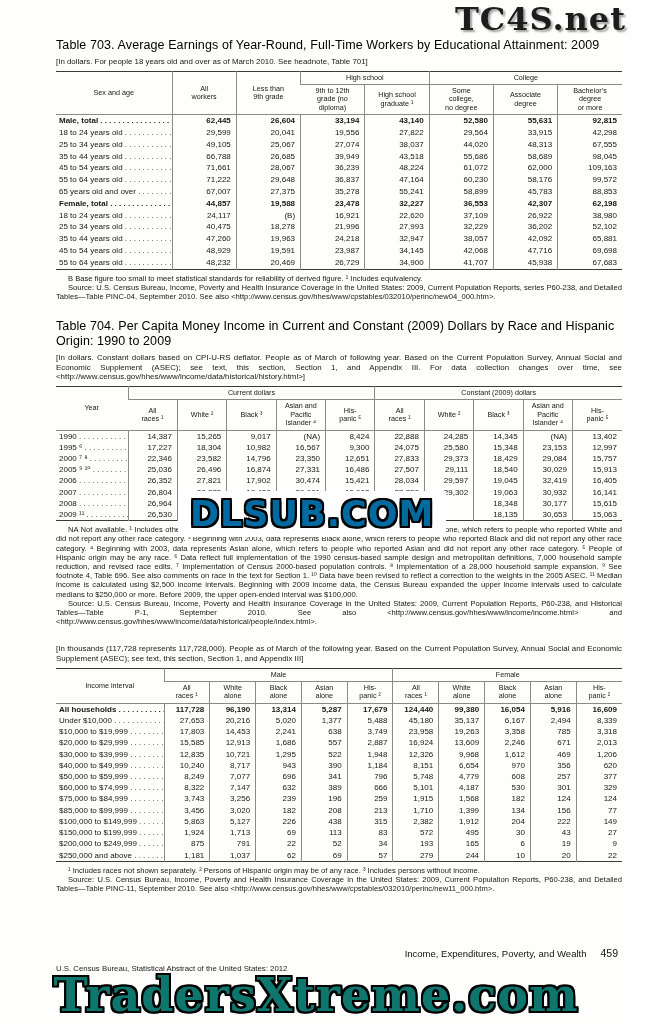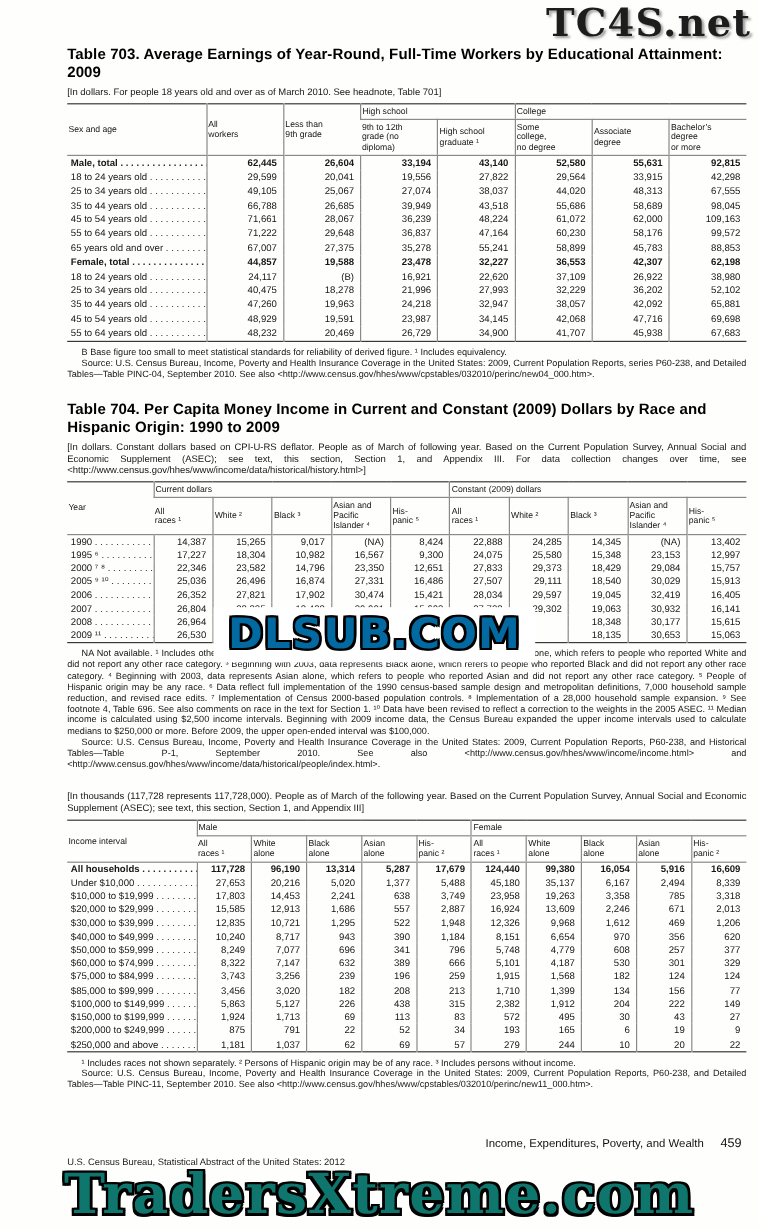--- a/index.html
+++ b/index.html
@@ -5,32 +5,32 @@
   * { margin:0; padding:0; box-sizing:border-box; }
   html,body { background:#ffffff; }
   .page {
     position:relative; width:632px; height:1024px; overflow:hidden;
     background:#fefefc; color:#161616;
     font-family:"Liberation Sans","DejaVu Sans",sans-serif;
     padding:38px 10px 0 56px;
   }
   .tbl-section { position:relative; }
   .tbl-section + .tbl-section { margin-top:18px; }
-  .tbl-title { font-size:12.5px; line-height:15px; font-weight:bold; color:#000; margin-bottom:4px; letter-spacing:0.1px; }
+  .tbl-title { font-size:12.5px; line-height:15px; font-weight:normal; color:#000; margin-bottom:4px; letter-spacing:0.1px; }
   .headnote { font-size:7.9px; line-height:9.6px; text-align:justify; margin-bottom:4px; }
   table.tbl {
     width:100%; border-collapse:collapse; table-layout:fixed;
     border-top:1.4px solid #3a3a3a; border-bottom:1.4px solid #3a3a3a;
     margin-bottom:4px;
   }
   th, td { border-left:1px solid #8a8a8a; }
   th:first-child, td:first-child { border-left:none; }
   thead th {
     font-weight:normal; font-size:7.2px; line-height:8.4px;
-    text-align:left; vertical-align:middle; padding:2px 1px;
+    text-align:center; vertical-align:middle; padding:2px 1px;
     border-bottom:1px solid #8a8a8a; white-space:pre-line;
   }
   tbody td { font-size:8px; line-height:11.8px; padding:0 5px 0 2px; }
   .tbl-705 tbody td, .tbl-704 tbody td { line-height:11.2px; }
   td.num { text-align:right; white-space:nowrap; font-variant-numeric:tabular-nums; }
   td.lbl { overflow:hidden; white-space:nowrap; padding-left:3px; }
   td.lbl .dots { color:#222; }
   .bold-row td { font-weight:bold; }
   .footnote { font-size:7.6px; line-height:9.2px; text-align:justify; text-indent:12px; }
   .src { margin-bottom:2px; }

